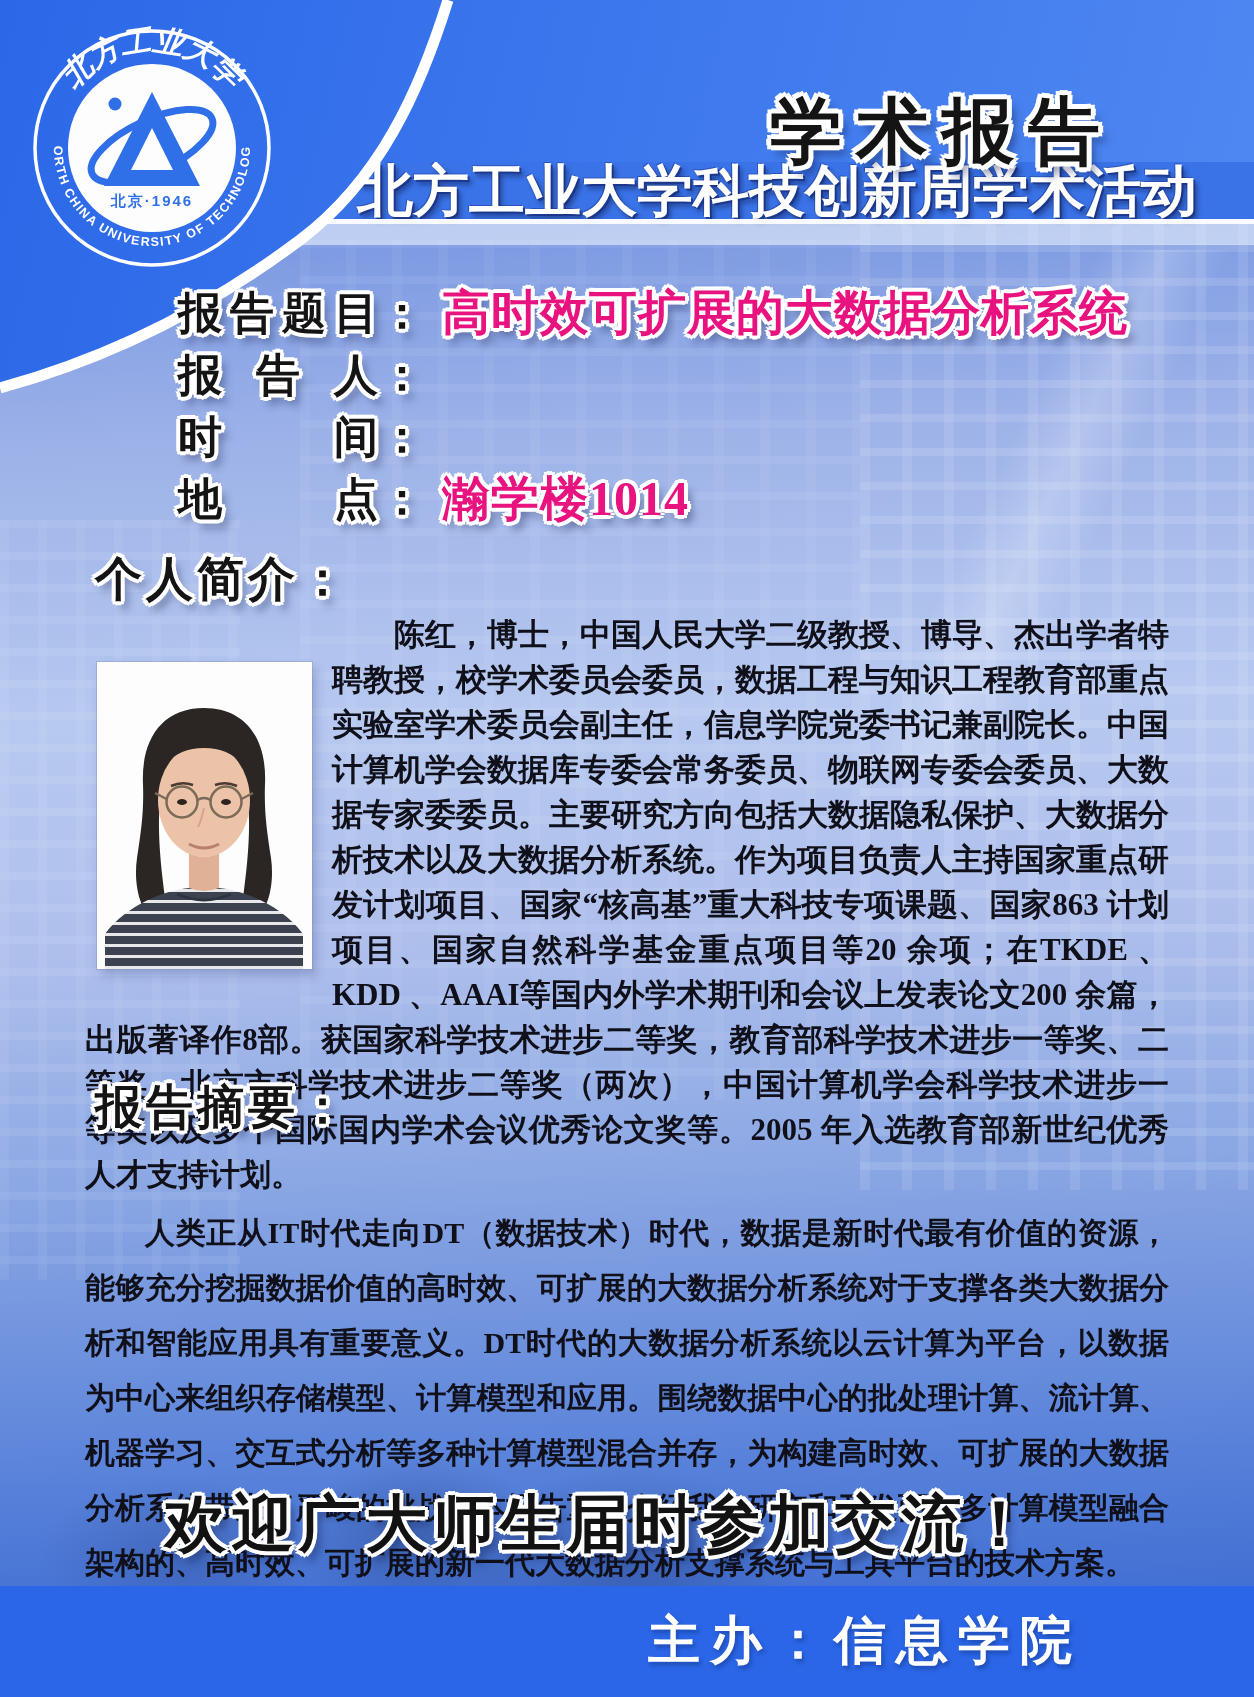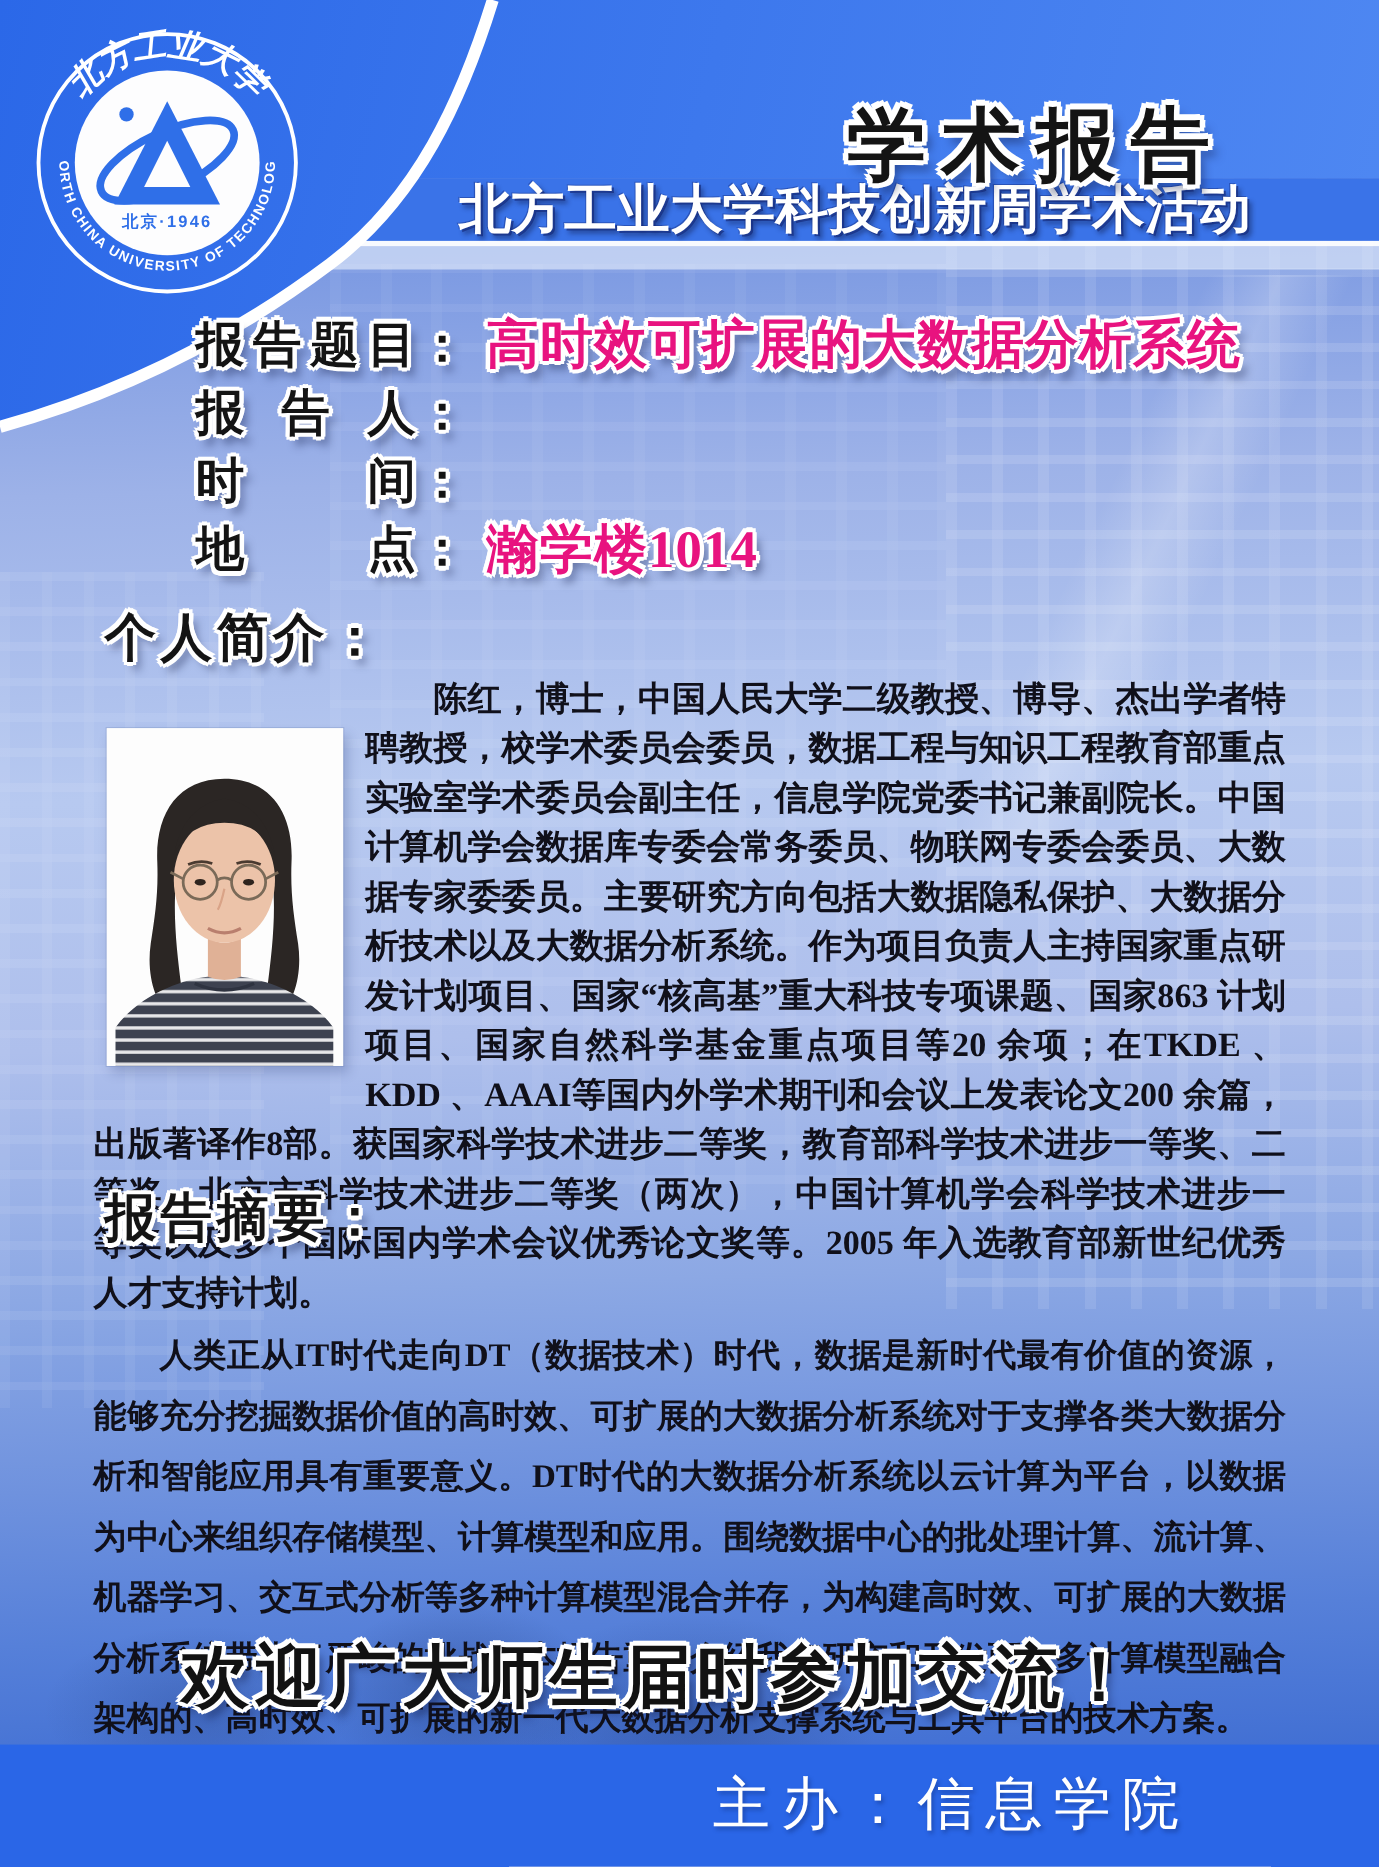--- a/index.html
+++ b/index.html
@@ -28,21 +28,21 @@
       -3px 3px 0 #fff,0 3px 0 #fff,3px 3px 0 #fff,-4px 0 0 #fff,4px 0 0 #fff,0 4px 0 #fff,0 -4px 0 #fff,
       6px 8px 8px rgba(15,25,70,.5);font-family:Liberation Serif, serif;}
   .ow-lg{text-shadow:-4px -4px 0 #fff,0 -4px 0 #fff,4px -4px 0 #fff,-4px 0 0 #fff,4px 0 0 #fff,
       -4px 4px 0 #fff,0 4px 0 #fff,4px 4px 0 #fff,-5px 0 0 #fff,5px 0 0 #fff,0 5px 0 #fff,0 -5px 0 #fff,
       7px 9px 9px rgba(15,25,70,.5);}
 
   .page-title{position:absolute;top:44px;right:140px;font-size:72px;font-weight:900;color:#141414;
     letter-spacing:14px;white-space:nowrap;margin-top:40px;}
   .banner-band{position:absolute;top:162px;left:0;width:1254px;height:57px;background:#3a73e8;}
   .banner-text{position:absolute;top:0;left:0;right:0;padding-left:300px;text-align:center;
-    line-height:57px;font-size:48px;font-weight:800;color:#ffffff;white-space:nowrap;
+    line-height:57px;font-size:56px;font-weight:800;color:#ffffff;white-space:nowrap;
     text-shadow:2px 2px 0 rgba(20,40,120,.65),-1px -1px 0 rgba(20,40,120,.4),4px 5px 5px rgba(10,20,60,.45);}
   .white-line{position:absolute;top:219px;left:0;width:1254px;height:5px;background:rgba(255,255,255,.95);}
   .pale-band{position:absolute;top:224px;left:0;width:1254px;height:21px;background:rgba(244,249,255,.55);}
 
   .header-svg{position:absolute;top:0;left:0;}
 
   .info{position:absolute;top:282px;left:178px;width:1000px;}
   .info-row{display:flex;align-items:center;height:62px;}
   .info-label{display:inline-block;width:200px;font-size:44px;font-weight:900;color:#141414;
     text-align:justify;text-align-last:justify;white-space:nowrap;}
@@ -58,21 +58,21 @@
     box-shadow:0 0 0 1px rgba(120,140,190,.35),4px 6px 10px rgba(30,50,110,.25);}
   .body-text{margin:0;font-family:"Liberation Serif","DejaVu Serif",serif;font-weight:700;
     color:#10101a;font-size:31px;line-height:45px;text-align:justify;text-indent:2em;}
   .abstract{position:absolute;top:1205px;left:85px;width:1084px;}
   .abstract .body-text{font-size:30px;line-height:55px;}
 
   .welcome{position:absolute;top:1482px;left:0;width:1254px;box-sizing:border-box;padding-right:54px;
     text-align:center;font-size:62px;font-weight:900;color:#121212;letter-spacing:5px;white-space:nowrap;}
   .footer-band{position:absolute;top:1586px;left:0;width:1254px;height:111px;background:#2a66e7;}
   .organizer{position:absolute;top:0;right:0;padding-right:172px;line-height:108px;font-size:52px;
-    font-weight:400;color:#ffffff;letter-spacing:10px;white-space:nowrap;
+    font-weight:700;color:#ffffff;letter-spacing:10px;white-space:nowrap;
     text-shadow:2px 3px 4px rgba(10,25,80,.35);}
 </style>
 </head>
 <body>
 
 <div class="poster">
 
   <div class="tex" id="texM"></div>
   <div class="tex" id="texR"></div>
   <div class="tex" id="texL"></div>

